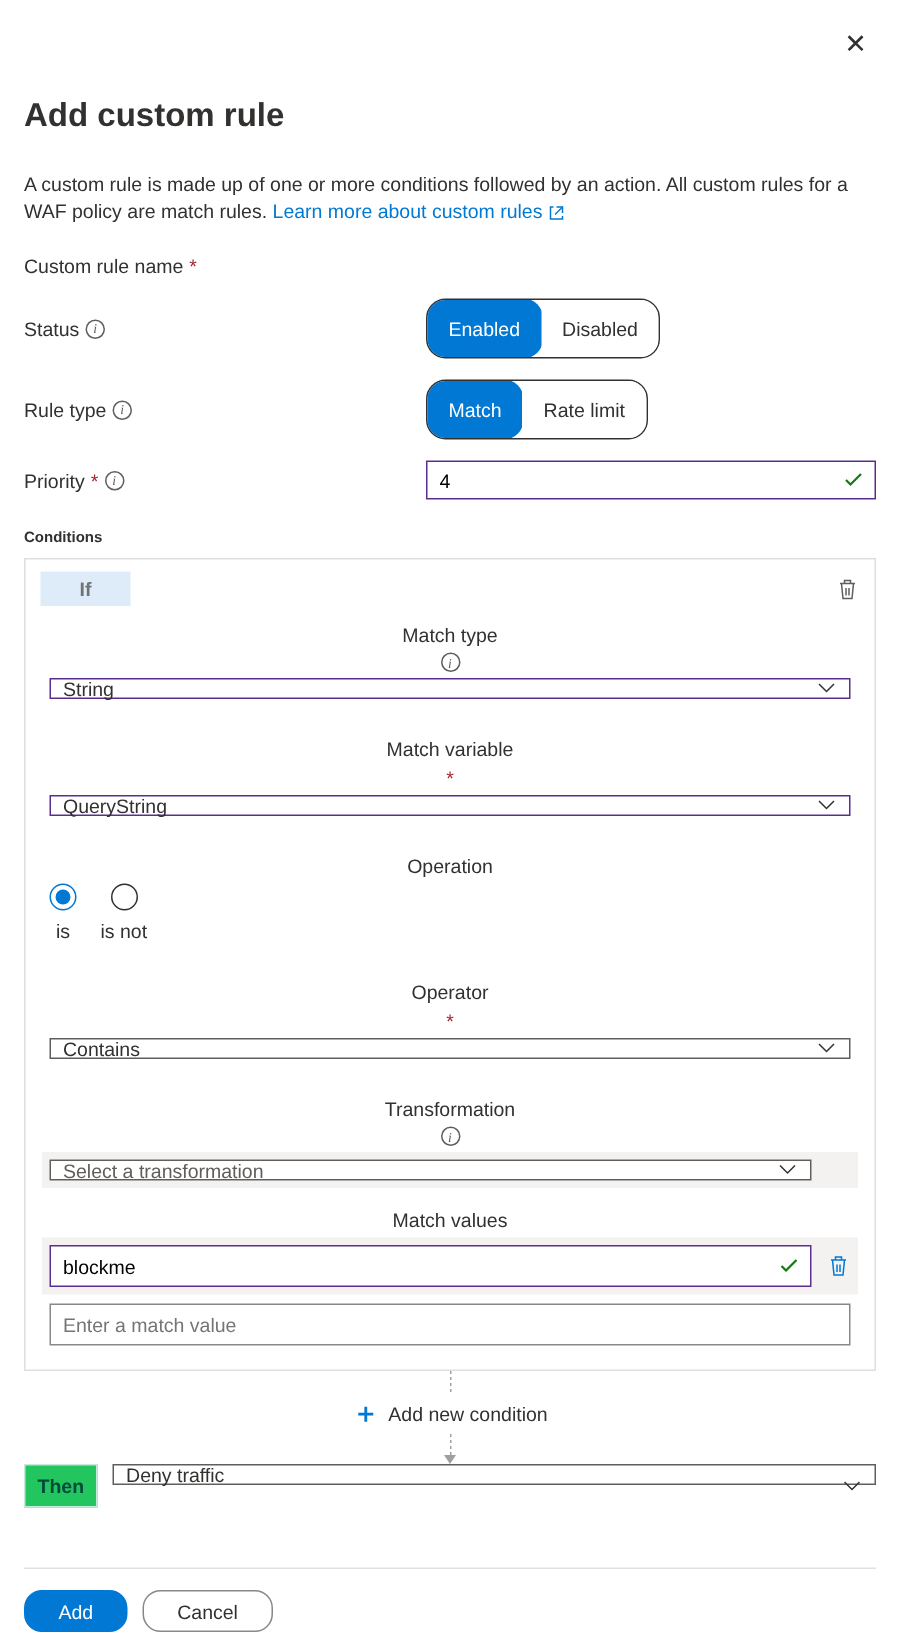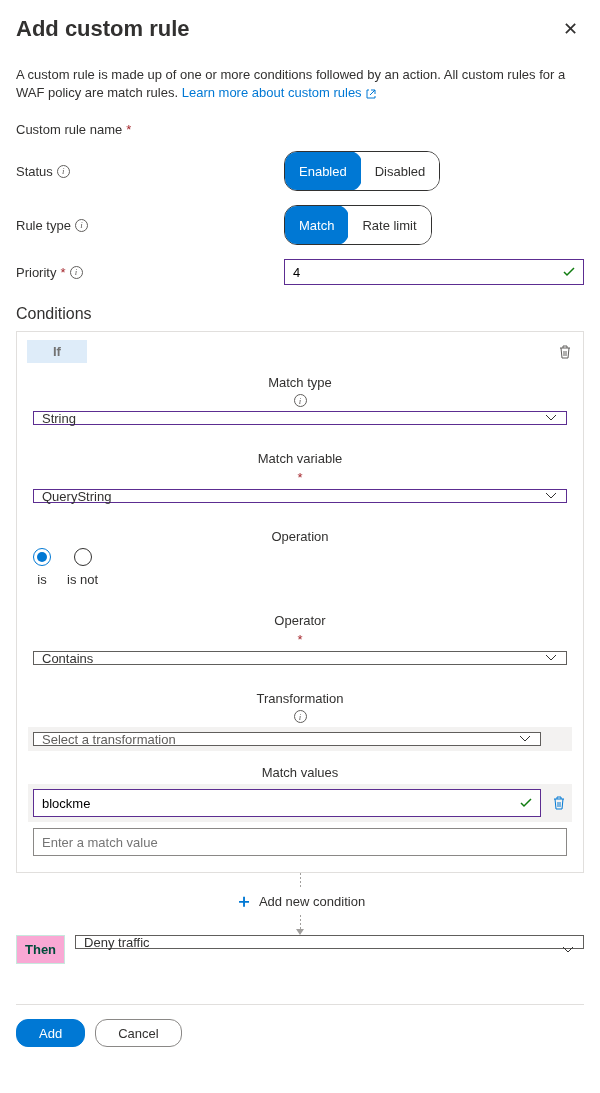--- a/index.html
+++ b/index.html
@@ -14,20 +14,21 @@
     .header-row {
       display: flex;
       justify-content: space-between;
       align-items: flex-start;
       margin-bottom: 24px;
     }
     h1 {
       font-size: 22px;
       font-weight: 600;
       color: #323130;
+      margin-top: 48px;
     }
     .close-x {
       font-size: 18px;
       font-weight: 300;
       cursor: pointer;
       color: #323130;
       padding: 2px 6px;
     }
     .intro {
       font-size: 13px;
@@ -99,22 +100,22 @@
       cursor: pointer;
     }
     .pill.active {
       background: #0078d4;
       color: #fff;
       border-radius: 13px;
       margin: -1px;
       padding: 5px 15px;
     }
     .section-head {
-      font-size: 16px;
-      font-weight: 400;
+      font-size: 10px;
+      font-weight: 700;
       margin: 20px 0 8px 0;
     }
     .condition-card {
       border: 1px solid #e1dfdd;
       padding: 0;
       background: #fff;
     }
     .card-top {
       display: flex;
       justify-content: space-between;
@@ -218,21 +219,21 @@
       border-right: 4px solid transparent;
       border-top: 6px solid #a19f9d;
     }
     .then-row {
       display: flex;
       align-items: stretch;
       gap: 10px;
       margin-top: 0;
     }
     .then-chip {
-      background: #f9a8d4;
+      background: #22c55e;
       color: #004b3a;
       padding: 6px 8px;
       font-size: 13px;
       font-weight: 600;
       display: flex;
       align-items: center;
       border: 1px solid #c7e8dd;
     }
     .then-row .select-wrap { flex: 1; }
     .footer {

